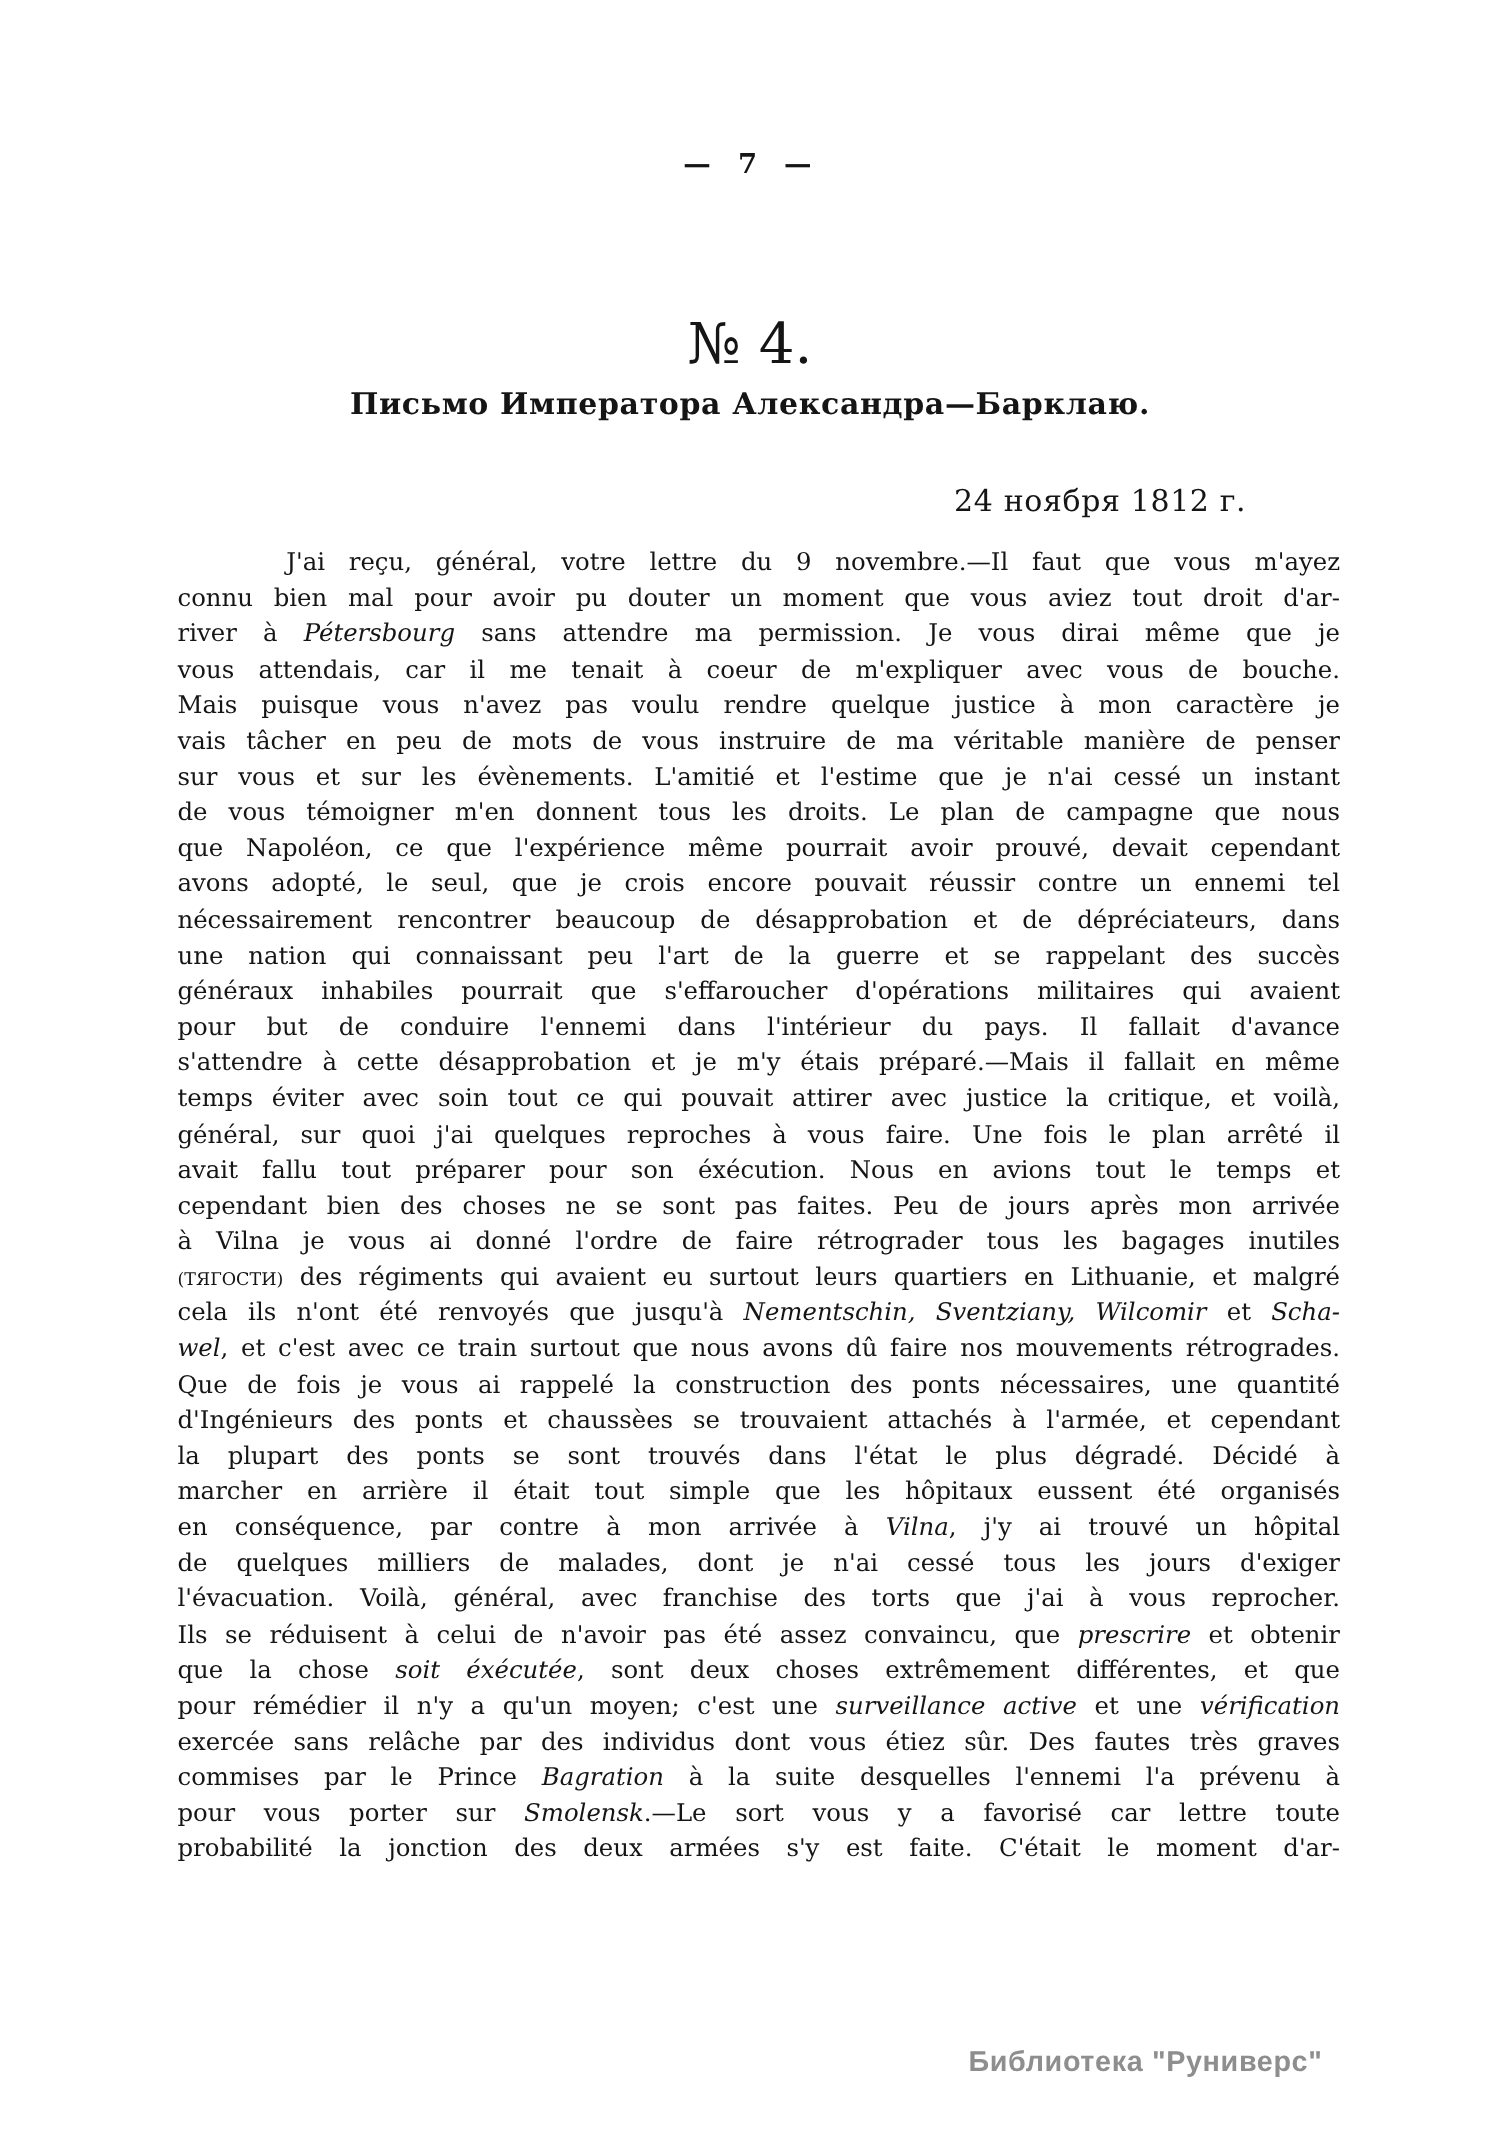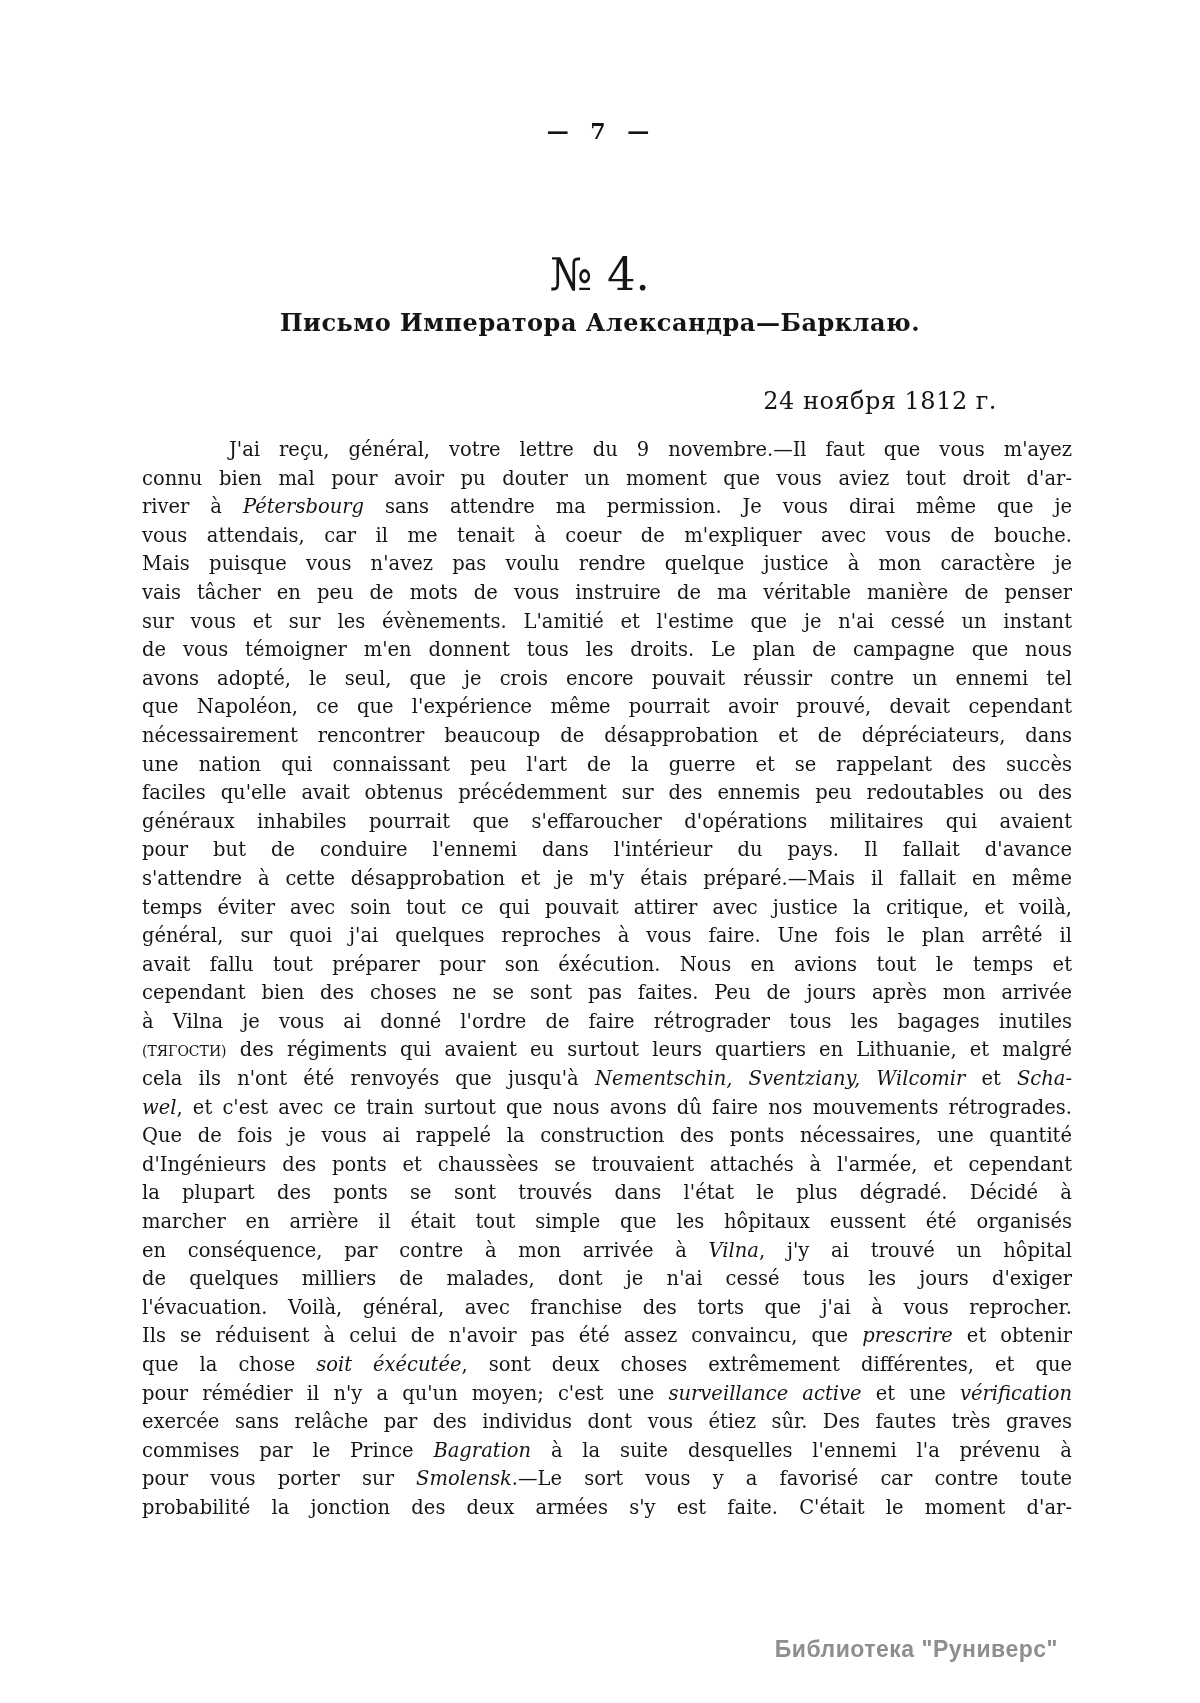--- a/index.html
+++ b/index.html
@@ -103,25 +103,24 @@
   <div class="date">24 ноября 1812 г.</div>
   <div class="letter-body">
       <div class="line indent"><span>J'ai reçu, général, votre lettre du 9 novembre.—Il faut que vous m'ayez</span></div>
       <div class="line"><span>connu bien mal pour avoir pu douter un moment que vous aviez tout droit d'ar-</span></div>
       <div class="line"><span>river à </span><span class="it">Pétersbourg</span><span> sans attendre ma permission. Je vous dirai même que je</span></div>
       <div class="line"><span>vous attendais, car il me tenait à coeur de m'expliquer avec vous de bouche.</span></div>
       <div class="line"><span>Mais puisque vous n'avez pas voulu rendre quelque justice à mon caractère je</span></div>
       <div class="line"><span>vais tâcher en peu de mots de vous instruire de ma véritable manière de penser</span></div>
       <div class="line"><span>sur vous et sur les évènements. L'amitié et l'estime que je n'ai cessé un instant</span></div>
       <div class="line"><span>de vous témoigner m'en donnent tous les droits. Le plan de campagne que nous</span></div>
+      <div class="line"><span>que Napoléon, ce que l'expérience même pourrait avoir prouvé, devait cependant</span></div>
       <div class="line"><span>avons adopté, le seul, que je crois encore pouvait réussir contre un ennemi tel</span></div>
-      <div class="line"><span>que Napoléon, ce que l'expérience même pourrait avoir prouvé, devait cependant</span></div>
       <div class="line"><span>nécessairement rencontrer beaucoup de désapprobation et de dépréciateurs, dans</span></div>
       <div class="line"><span>une nation qui connaissant peu l'art de la guerre et se rappelant des succès</span></div>
-      <div class="line"><span>faciles qu'elle avait obtenus précédemment sur des ennemis peu redoutables ou des</span></div>
       <div class="line"><span>généraux inhabiles pourrait que s'effaroucher d'opérations militaires qui avaient</span></div>
       <div class="line"><span>pour but de conduire l'ennemi dans l'intérieur du pays. Il fallait d'avance</span></div>
       <div class="line"><span>s'attendre à cette désapprobation et je m'y étais préparé.—Mais il fallait en même</span></div>
       <div class="line"><span>temps éviter avec soin tout ce qui pouvait attirer avec justice la critique, et voilà,</span></div>
       <div class="line"><span>général, sur quoi j'ai quelques reproches à vous faire. Une fois le plan arrêté il</span></div>
       <div class="line"><span>avait fallu tout préparer pour son éxécution. Nous en avions tout le temps et</span></div>
       <div class="line"><span>cependant bien des choses ne se sont pas faites. Peu de jours après mon arrivée</span></div>
       <div class="line"><span>à Vilna je vous ai donné l'ordre de faire rétrograder tous les bagages inutiles</span></div>
       <div class="line"><span class="sc">(тягости)</span><span> des régiments qui avaient eu surtout leurs quartiers en Lithuanie, et malgré</span></div>
       <div class="line"><span>cela ils n'ont été renvoyés que jusqu'à </span><span class="it">Nementschin, Sventziany, Wilcomir</span><span> et </span><span class="it">Scha-</span></div>
@@ -131,17 +130,17 @@
       <div class="line"><span>la plupart des ponts se sont trouvés dans l'état le plus dégradé. Décidé à</span></div>
       <div class="line"><span>marcher en arrière il était tout simple que les hôpitaux eussent été organisés</span></div>
       <div class="line"><span>en conséquence, par contre à mon arrivée à </span><span class="it">Vilna</span><span>, j'y ai trouvé un hôpital</span></div>
       <div class="line"><span>de quelques milliers de malades, dont je n'ai cessé tous les jours d'exiger</span></div>
       <div class="line"><span>l'évacuation. Voilà, général, avec franchise des torts que j'ai à vous reprocher.</span></div>
       <div class="line"><span>Ils se réduisent à celui de n'avoir pas été assez convaincu, que </span><span class="it">prescrire</span><span> et obtenir</span></div>
       <div class="line"><span>que la chose </span><span class="it">soit éxécutée</span><span>, sont deux choses extrêmement différentes, et que</span></div>
       <div class="line"><span>pour rémédier il n'y a qu'un moyen; c'est une </span><span class="it">surveillance active</span><span> et une </span><span class="it">vérification</span></div>
       <div class="line"><span>exercée sans relâche par des individus dont vous étiez sûr. Des fautes très graves</span></div>
       <div class="line"><span>commises par le Prince </span><span class="it">Bagration</span><span> à la suite desquelles l'ennemi l'a prévenu à</span></div>
-      <div class="line"><span>pour vous porter sur </span><span class="it">Smolensk</span><span>.—Le sort vous y a favorisé car contre toute</span></div>
+      <div class="line"><span>pour vous porter sur </span><span class="it">Smolensk</span><span>.—Le sort vous y a favorisé car lettre toute</span></div>
       <div class="line"><span>probabilité la jonction des deux armées s'y est faite. C'était le moment d'ar-</span></div>
     </div>
   <div class="watermark">Библиотека "Руниверс"</div>
 </div>
 
 </body></html>

